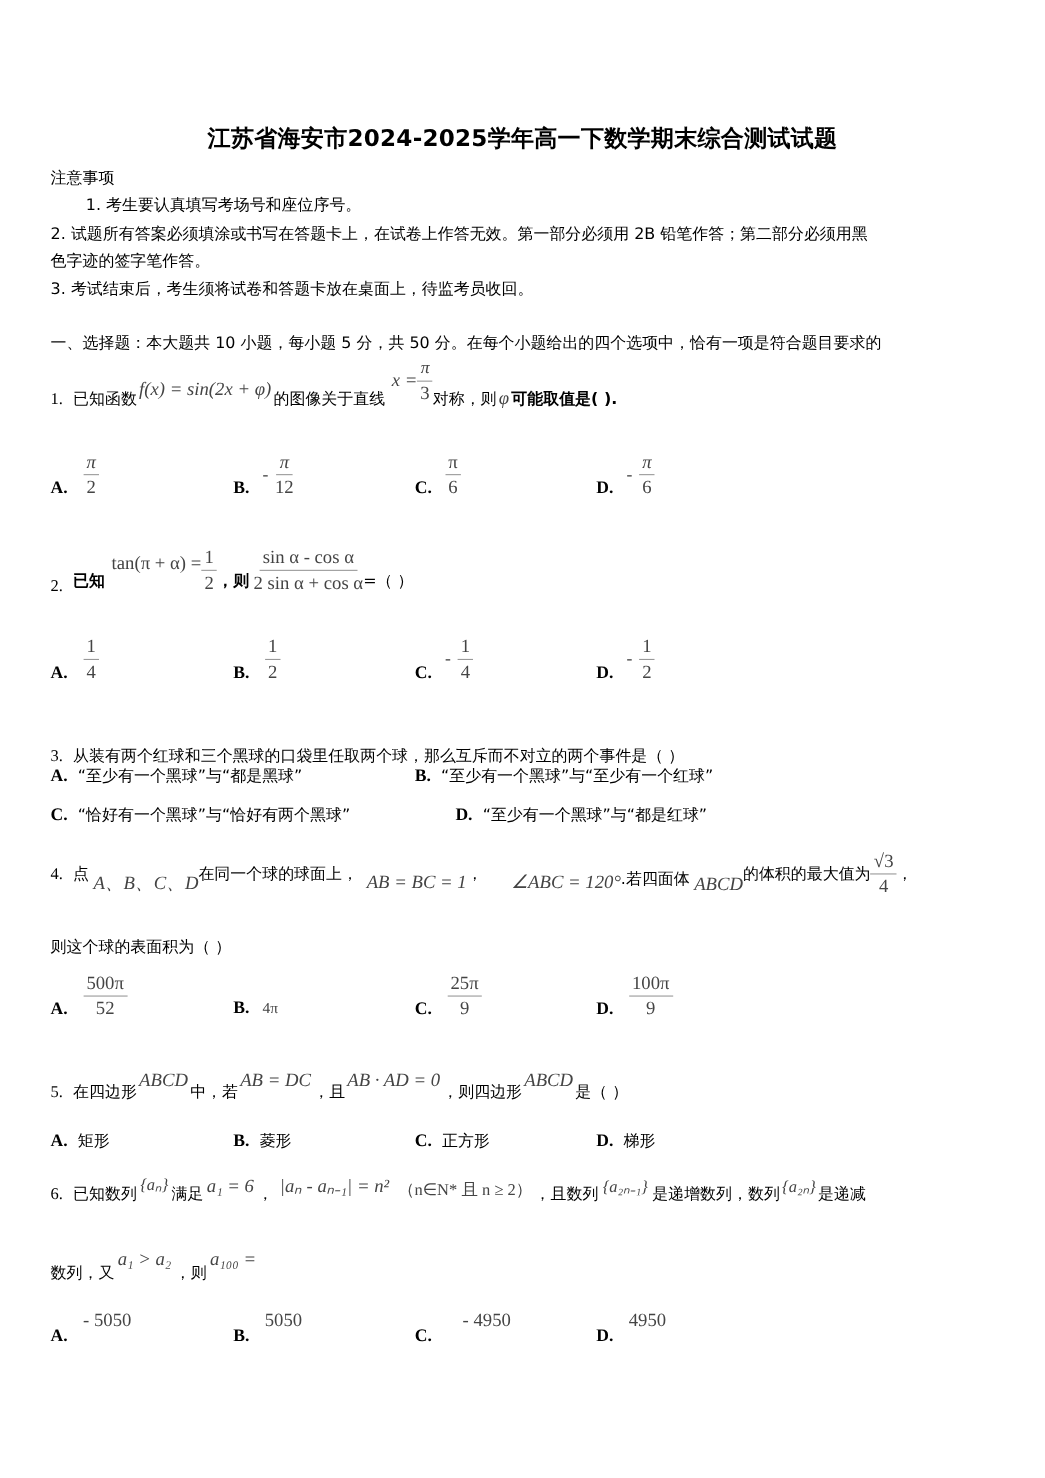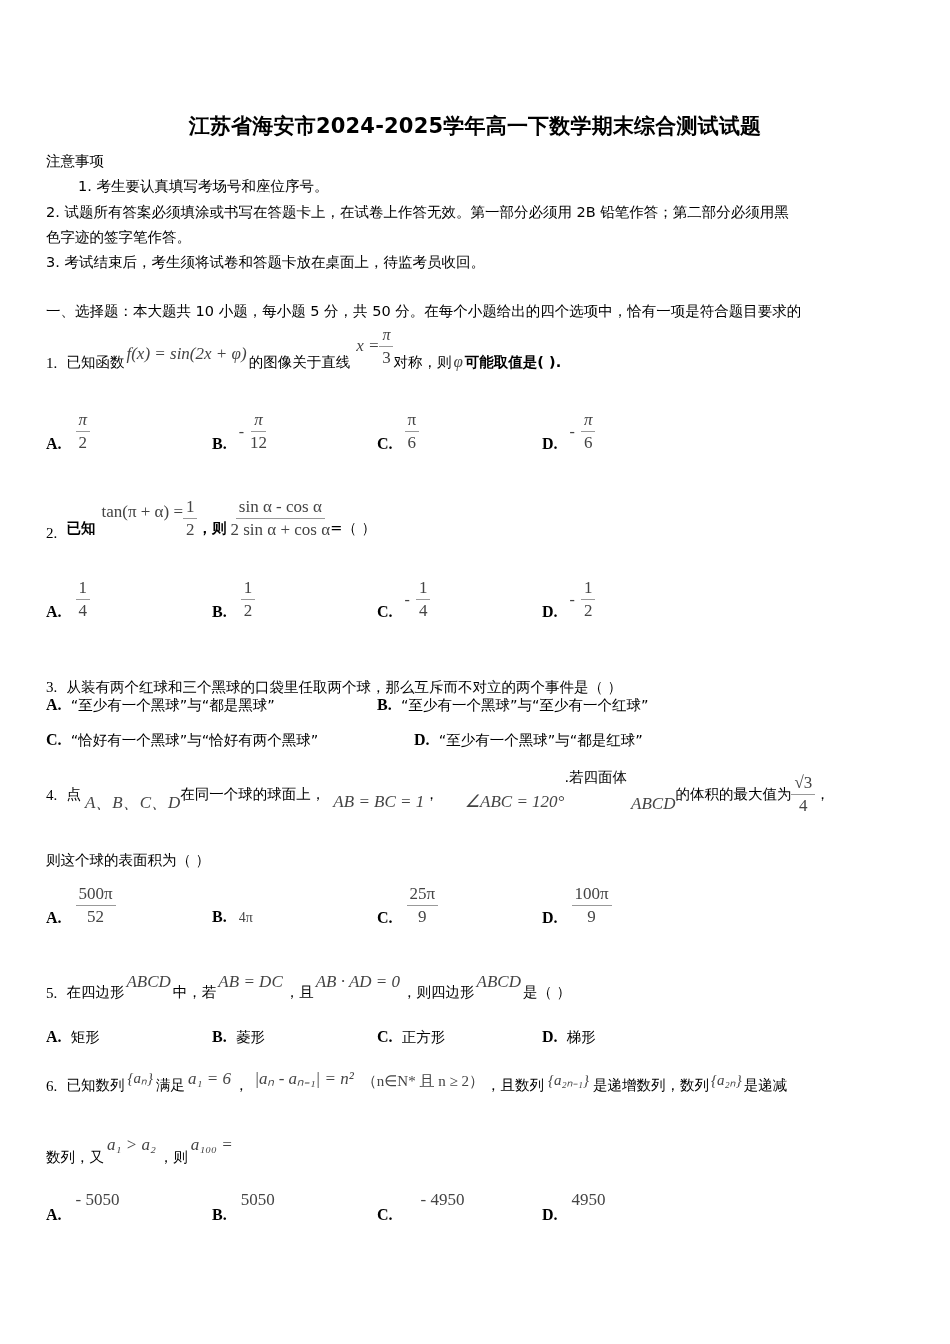--- a/index.html
+++ b/index.html
@@ -142,21 +142,21 @@
 </div>
 
 <div class="abs txt" style="left:46px;top:764px;height:52px;display:flex;align-items:flex-end;">
   <span class="qn" style="margin-bottom:12px;">4.</span>&nbsp;&nbsp;
   <span style="margin-bottom:12px;">点</span>
   <span class="m" style="margin-bottom:2px;margin-left:4px;">A、B、C、D</span>
   <span style="margin-bottom:12px;">在同一个球的球面上，</span>
   <span class="m" style="margin-bottom:4px;margin-left:8px;">AB = BC = 1</span>
   <span style="margin-bottom:12px;">，</span>
   <span class="m" style="margin-bottom:4px;margin-left:26px;">∠ABC = 120°</span>
-  <span style="margin-bottom:29px;">.若四面体</span>
+  <span style="margin-bottom:7px;">.若四面体</span>
   <span class="m" style="margin-bottom:2px;margin-left:4px;">ABCD</span>
   <span style="margin-bottom:12px;">的体积的最大值为</span>
   <span class="frac" style="margin-bottom:0px;">
       <span class="num">√3</span>
       <span class="den">4</span>
     </span>
   <span style="margin-bottom:12px;">，</span>
 </div>
 <div class="abs txt" style="left:46px;top:851px;">则这个球的表面积为（    ）</div>
 

